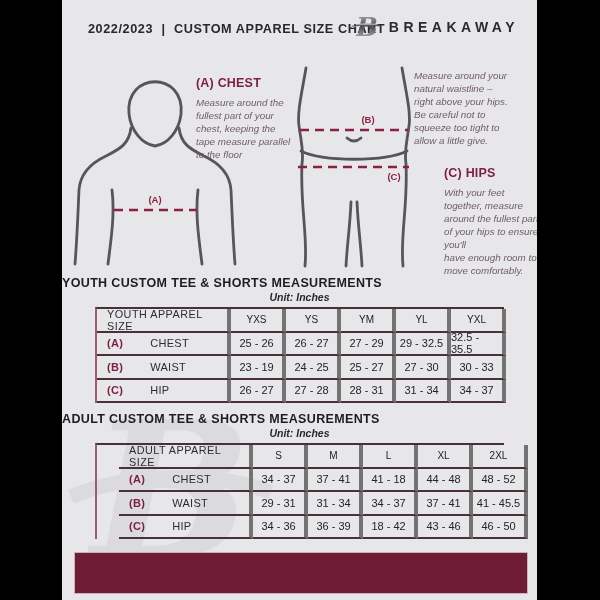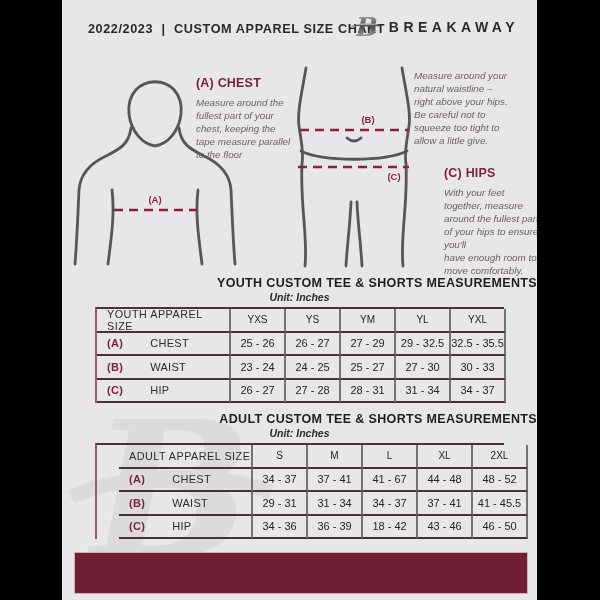--- a/index.html
+++ b/index.html
@@ -16,31 +16,31 @@
   
   .guide-block { position:absolute; z-index:2; }
   .guide-heading { font-weight:bold; font-size:12.5px; letter-spacing:.2px; color:#7b1f3e; }
   .guide-body { margin-top:7px; font-style:italic; font-size:9.8px; line-height:1.32; color:#6d5e66; white-space:pre-line; }
   .fig { position:absolute; z-index:1; }
 
   
   .watermark { position:absolute; left:4px; top:392px; z-index:0; opacity:1; }
 
   
-  .section-title { position:absolute; left:0; width:475px; text-align:right; font-weight:bold;
+  .section-title { position:absolute; left:0; width:475px; text-align:left; font-weight:bold;
                    font-size:12.5px; letter-spacing:.35px; color:#1f1d20; z-index:2; }
   .unit-line { position:absolute; left:0; width:475px; text-align:center; font-style:italic; font-weight:600;
                font-size:10.5px; color:#2a282b; z-index:2; }
 
   
   .size-table { position:absolute; left:33px; width:409px; display:grid;
                 grid-template-columns:134px 55px 55px 55px 55px 55px;
                 border-top:2px solid #4a3038; border-left:2px solid #a05a6b; z-index:2; }
   .cell { height:23.5px; display:flex; align-items:center; justify-content:center;
-          border-right:2px solid #737373; border-bottom:2px solid #4a3038;
+          border-right:4px solid #737373; border-bottom:2px solid #4a3038;
           font-size:11px; color:#252327; }
   .cell.head-size { font-weight:normal; font-size:10px; color:#232125; }
   .cell.head-label { justify-content:flex-start; padding-left:10px; font-size:10.8px; letter-spacing:.5px; color:#2e2c2f; }
   .cell.row-label { justify-content:flex-start; padding-left:10px; gap:5px; font-size:11px; letter-spacing:.3px; }
   .row-prefix { font-weight:bold; color:#7b1f3e; }
   .row-name { color:#2e2c2f;margin-left:22px; }
 
   
   .bottom-bar { position:absolute; left:13px; top:553px; width:452px; height:40px;
                 background:#6e1d34; box-shadow:0 0 0 1px #cdb0ba; z-index:3; }
@@ -150,21 +150,21 @@
       <div class="cell">25 - 26</div>
       <div class="cell">26 - 27</div>
       <div class="cell">27 - 29</div>
       <div class="cell">29 - 32.5</div>
       <div class="cell">32.5 - 35.5</div>
 
       <div class="cell row-label">
         <span class="row-prefix">(B)</span>
         <span class="row-name">WAIST</span>
       </div>
-      <div class="cell">23 - 24</div>
+      <div class="cell">23 - 19</div>
       <div class="cell">24 - 25</div>
       <div class="cell">25 - 27</div>
       <div class="cell">27 - 30</div>
       <div class="cell">30 - 33</div>
 
       <div class="cell row-label">
         <span class="row-prefix">(C)</span>
         <span class="row-name">HIP</span>
       </div>
       <div class="cell">26 - 27</div>
@@ -184,21 +184,21 @@
       <div class="cell head-size">L</div>
       <div class="cell head-size">XL</div>
       <div class="cell head-size">2XL</div>
 
       <div class="cell row-label">
         <span class="row-prefix">(A)</span>
         <span class="row-name">CHEST</span>
       </div>
       <div class="cell">34 - 37</div>
       <div class="cell">37 - 41</div>
-      <div class="cell">41 - 67</div>
+      <div class="cell">41 - 18</div>
       <div class="cell">44 - 48</div>
       <div class="cell">48 - 52</div>
 
       <div class="cell row-label">
         <span class="row-prefix">(B)</span>
         <span class="row-name">WAIST</span>
       </div>
       <div class="cell">29 - 31</div>
       <div class="cell">31 - 34</div>
       <div class="cell">34 - 37</div>

